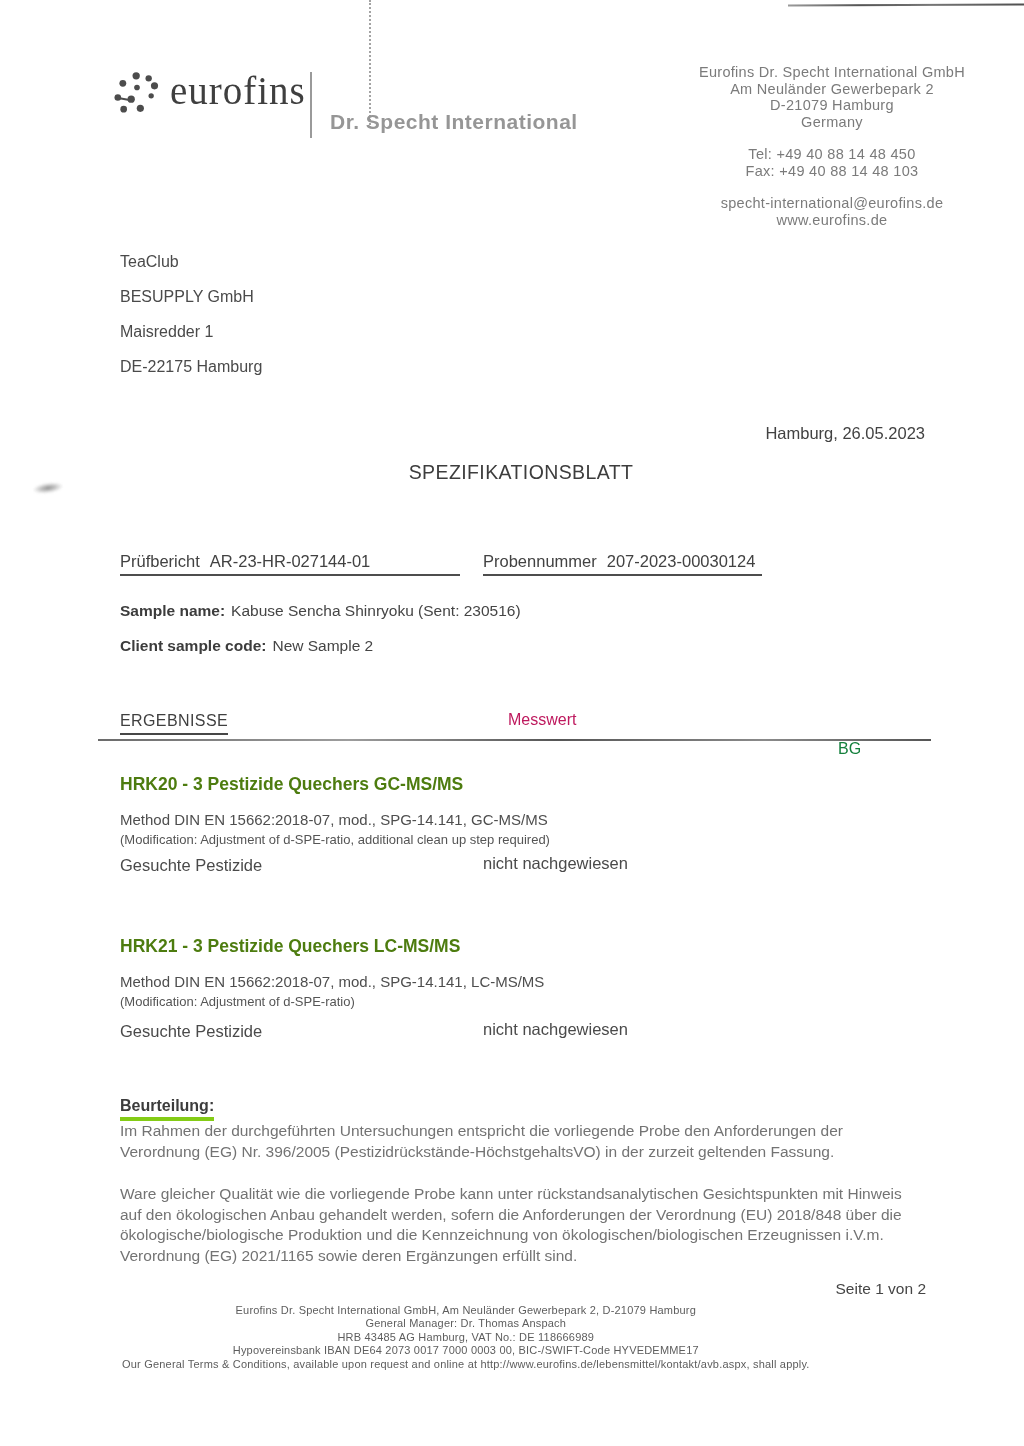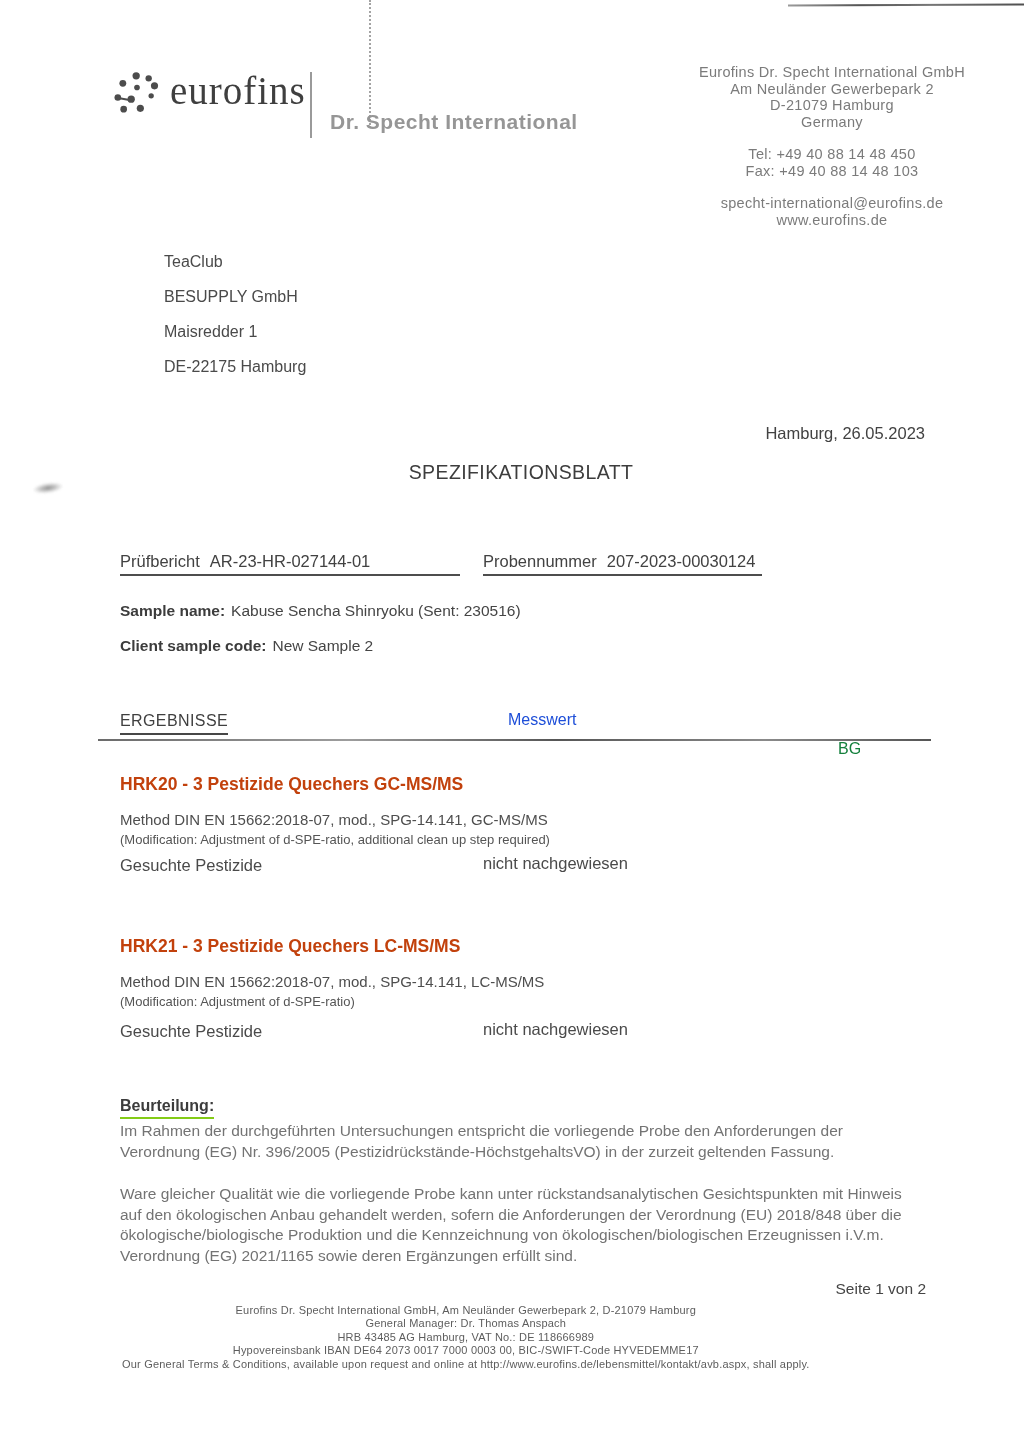--- a/index.html
+++ b/index.html
@@ -44,56 +44,56 @@
     font-size:21px;font-weight:bold;color:#969696;letter-spacing:.5px;
   }
   
   .letterhead{
     position:absolute;right:59px;top:64px;text-align:center;
     font-size:14.5px;line-height:16.5px;color:#7b7b7b;letter-spacing:.3px;
   }
   .letterhead .group{margin-top:16px;}
   .letterhead .group:first-child{margin-top:0;}
   
-  .recipient{position:absolute;left:120px;top:252px;font-size:16px;color:#4a4a4a;margin-left:44px;}
+  .recipient{position:absolute;left:120px;top:252px;font-size:16px;color:#4a4a4a;}
   .recipient div{margin-bottom:15px;line-height:20px;}
   
   .dateline{position:absolute;right:99px;top:424px;font-size:16.5px;color:#424242;}
   .doc-title{
     position:absolute;left:0;right:0;top:461px;text-align:center;text-indent:18px;
     font-size:19.5px;font-weight:normal;letter-spacing:.4px;color:#3d3d3d;
   }
   
   .report-row{position:absolute;left:120px;top:552px;font-size:16.5px;color:#424242;white-space:nowrap;}
   .report-item{display:inline-block;border-bottom:2px solid #4d4d4d;padding-bottom:3px;}
   .report-item.left{width:340px;}
   .report-item.right{width:279px;margin-left:23px;}
   .report-item .lbl{margin-right:10px;}
   
   .sample-line{position:absolute;left:120px;font-size:15.5px;color:#454545;}
   .sample-line b{color:#3c3c3c;margin-right:6px;}
   
   .th-erg{position:absolute;left:120px;top:712px;font-size:16px;color:#3f3f3f;
     border-bottom:2.5px solid #474747;padding-bottom:3px;letter-spacing:.4px;}
-  .th-mess{position:absolute;left:508px;top:711px;font-size:16px;color:#1d4ed8;}
+  .th-mess{position:absolute;left:508px;top:711px;font-size:16px;color:#be185d;}
   .th-bg{position:absolute;left:838px;top:740px;font-size:16px;color:#15803d;}
   .header-rule{
     position:absolute;left:98px;top:739px;width:833px;height:2px;
     background:linear-gradient(90deg,#6b6b6b,#9d9d9d 30%,#565656 55%,#8a8a8a 80%,#555);
   }
   
-  .sec-heading{position:absolute;left:120px;font-size:17.5px;font-weight:bold;color:#c2410c;}
+  .sec-heading{position:absolute;left:120px;font-size:17.5px;font-weight:bold;color:#4d7c0f;}
   .sec-method{position:absolute;left:120px;font-size:15px;color:#4e4e4e;}
   .sec-mod{position:absolute;left:120px;font-size:13px;color:#555;}
   .sec-analyte{position:absolute;left:120px;font-size:16.5px;color:#4a4a4a;}
   .sec-result{position:absolute;left:483px;font-size:16.5px;color:#4a4a4a;}
   
   .assess-heading{
     position:absolute;left:120px;top:1097px;font-size:16px;font-weight:bold;color:#3c3c3c;
-    border-bottom:2px solid #84cc16;padding-bottom:2px;
+    border-bottom:4px solid #84cc16;padding-bottom:2px;
   }
   .assess-para{
     position:absolute;left:120px;width:806px;
     font-size:15.5px;line-height:20.6px;color:#737373;
   }
   
   .page-number{position:absolute;right:98px;top:1280px;font-size:15.5px;color:#454545;}
   .footer{
     position:absolute;left:122px;top:1304px;
     font-size:11px;line-height:13.4px;color:#5d5d5d;letter-spacing:.2px;text-align:center;

